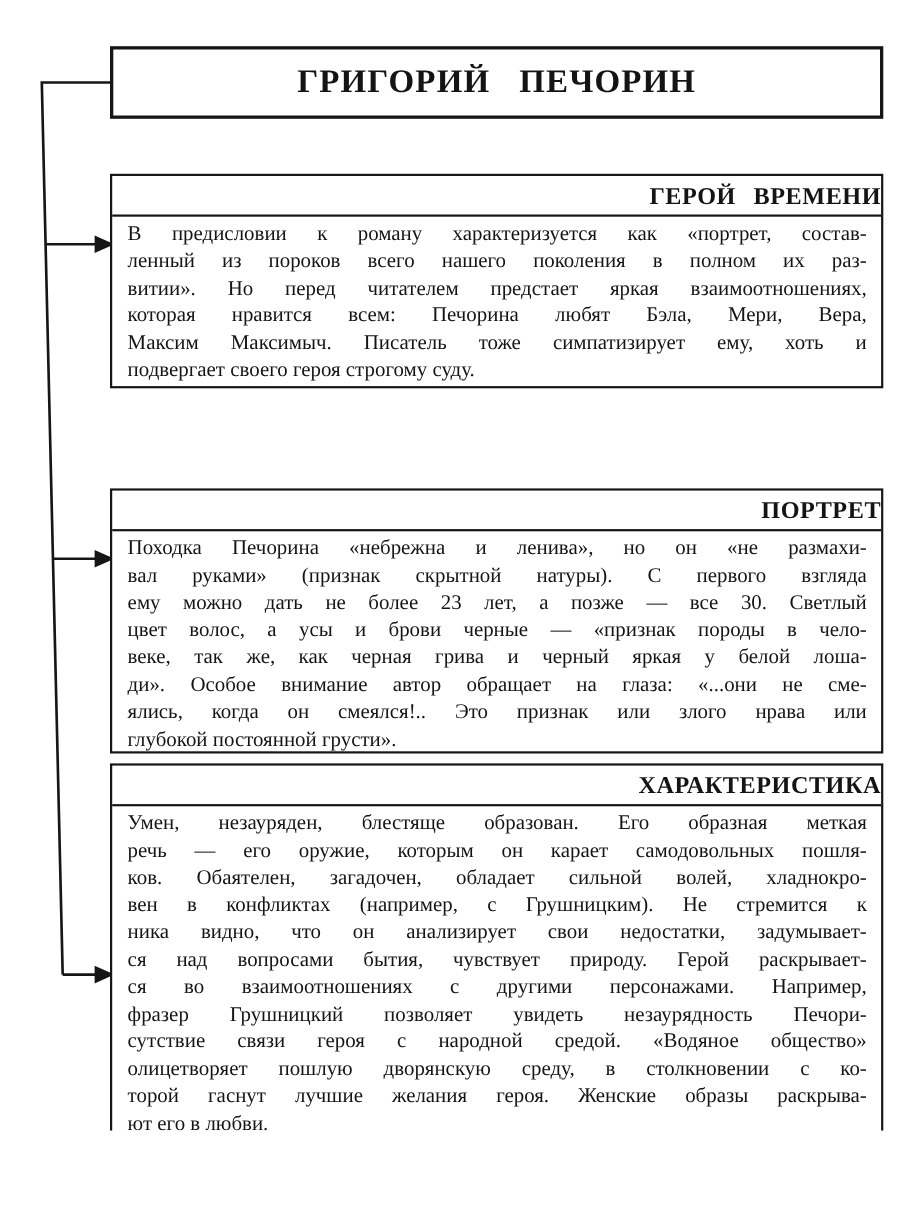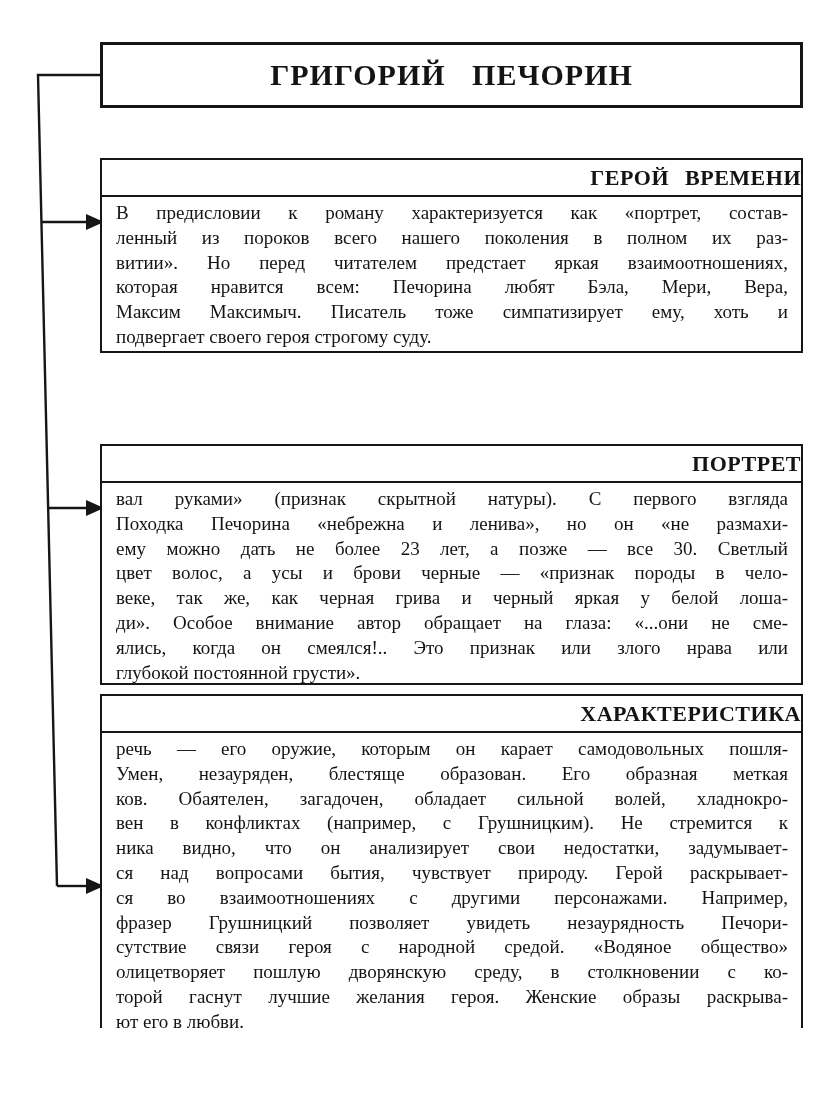--- a/index.html
+++ b/index.html
@@ -110,36 +110,36 @@
         <div class="tline">витии». Но перед читателем предстает яркая взаимоотношениях,</div>
         <div class="tline">которая нравится всем: Печорина любят Бэла, Мери, Вера,</div>
         <div class="tline">Максим Максимыч. Писатель тоже симпатизирует ему, хоть и</div>
         <div class="tline tline-last">подвергает своего героя строгому суду.</div>
       </div>
   </section>
 
   <section class="box box2">
     <div class="hdr">ПОРТРЕТ</div>
     <div class="body">
+        <div class="tline">Походка Печорина «небрежна и ленива», но он «не размахи-</div>
         <div class="tline">вал руками» (признак скрытной натуры). С первого взгляда</div>
-        <div class="tline">Походка Печорина «небрежна и ленива», но он «не размахи-</div>
         <div class="tline">ему можно дать не более 23 лет, а позже — все 30. Светлый</div>
         <div class="tline">цвет волос, а усы и брови черные — «признак породы в чело-</div>
         <div class="tline">веке, так же, как черная грива и черный яркая у белой лоша-</div>
         <div class="tline">ди». Особое внимание автор обращает на глаза: «...они не сме-</div>
         <div class="tline">ялись, когда он смеялся!.. Это признак или злого нрава или</div>
         <div class="tline tline-last">глубокой постоянной грусти».</div>
       </div>
   </section>
 
   <section class="box box3">
     <div class="hdr">ХАРАКТЕРИСТИКА</div>
     <div class="body">
+        <div class="tline">Умен, незауряден, блестяще образован. Его образная меткая</div>
         <div class="tline">речь — его оружие, которым он карает самодовольных пошля-</div>
-        <div class="tline">Умен, незауряден, блестяще образован. Его образная меткая</div>
         <div class="tline">ков. Обаятелен, загадочен, обладает сильной волей, хладнокро-</div>
         <div class="tline">вен в конфликтах (например, с Грушницким). Не стремится к</div>
         <div class="tline">ника видно, что он анализирует свои недостатки, задумывает-</div>
         <div class="tline">ся над вопросами бытия, чувствует природу. Герой раскрывает-</div>
         <div class="tline">ся во взаимоотношениях с другими персонажами. Например,</div>
         <div class="tline">фразер Грушницкий позволяет увидеть незаурядность Печори-</div>
         <div class="tline">сутствие связи героя с народной средой. «Водяное общество»</div>
         <div class="tline">олицетворяет пошлую дворянскую среду, в столкновении с ко-</div>
         <div class="tline">торой гаснут лучшие желания героя. Женские образы раскрыва-</div>
         <div class="tline tline-last">ют его в любви.</div>

